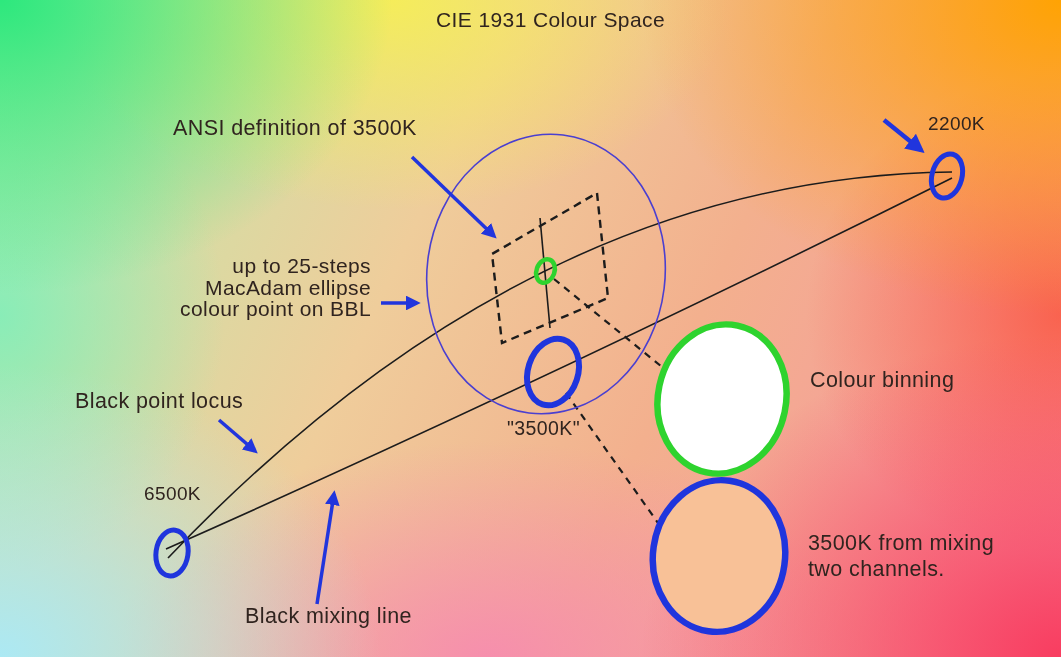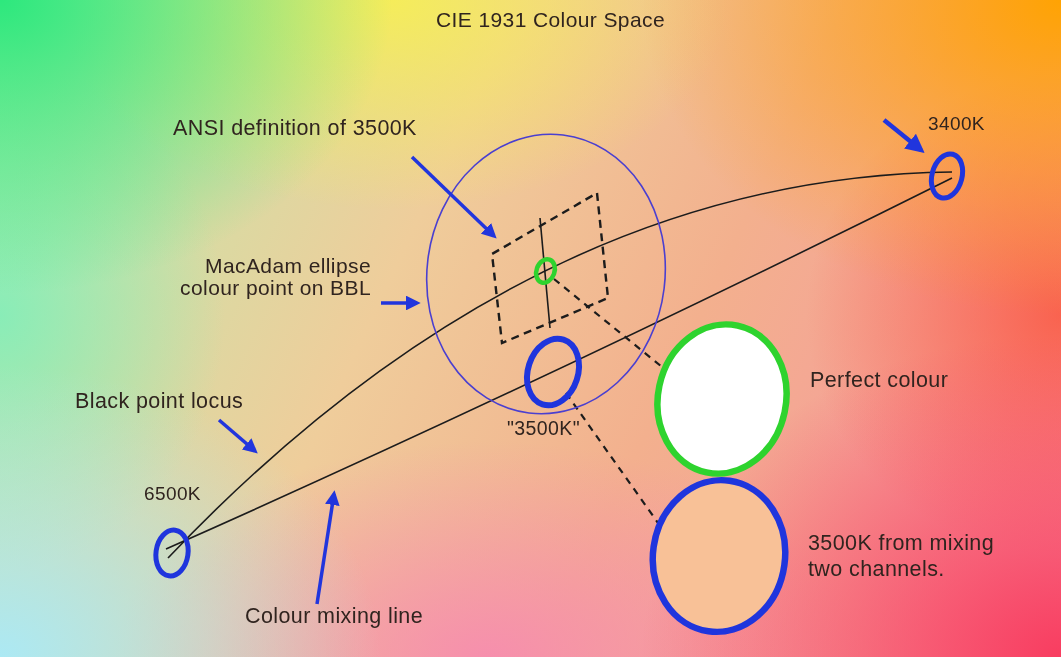--- a/index.html
+++ b/index.html
@@ -80,37 +80,38 @@
     <line x1="412" y1="157" x2="494" y2="236" stroke="#2135dd" stroke-width="3.5" marker-end="url(#ah)"></line>
     <line x1="884" y1="120" x2="921" y2="150" stroke="#2135dd" stroke-width="4.5" marker-end="url(#ah)"></line>
     <line x1="381" y1="303" x2="417" y2="303" stroke="#2135dd" stroke-width="3.5" marker-end="url(#ah)"></line>
     <line x1="219" y1="420" x2="255" y2="451" stroke="#2135dd" stroke-width="3.5" marker-end="url(#ah)"></line>
     <line x1="317" y1="604" x2="334" y2="494" stroke="#2135dd" stroke-width="3.5" marker-end="url(#ah)"></line>
   </svg>
 
   <div class="lbl" id="title">CIE 1931 Colour Space</div>
 
 
-  <div class="lbl" id="lbl-2200k">3400K</div>
+  <div class="lbl" id="lbl-2200k">2200K</div>
 
   <div class="lbl" id="lbl-ansi">ANSI definition of 3500K</div>
 
   <div class="lbl" id="lbl-macadam">
+    <div>up to 25-steps</div>
     <div>MacAdam ellipse</div>
     <div>colour point on BBL</div>
   </div>
 
   <div class="lbl" id="lbl-bbl">Black point locus</div>
 
   <div class="lbl" id="lbl-6500k">6500K</div>
 
-  <div class="lbl" id="lbl-mixing">Colour mixing line</div>
+  <div class="lbl" id="lbl-mixing">Black mixing line</div>
 
   <div class="lbl" id="lbl-q3500">"3500K"</div>
 
-  <div class="lbl" id="lbl-perfect">Perfect colour</div>
+  <div class="lbl" id="lbl-perfect">Colour binning</div>
 
   <div class="lbl" id="lbl-mix3500">
     <div>3500K from mixing</div>
     <div>two channels.</div>
   </div>
 
 </div>
 
 </body></html>

